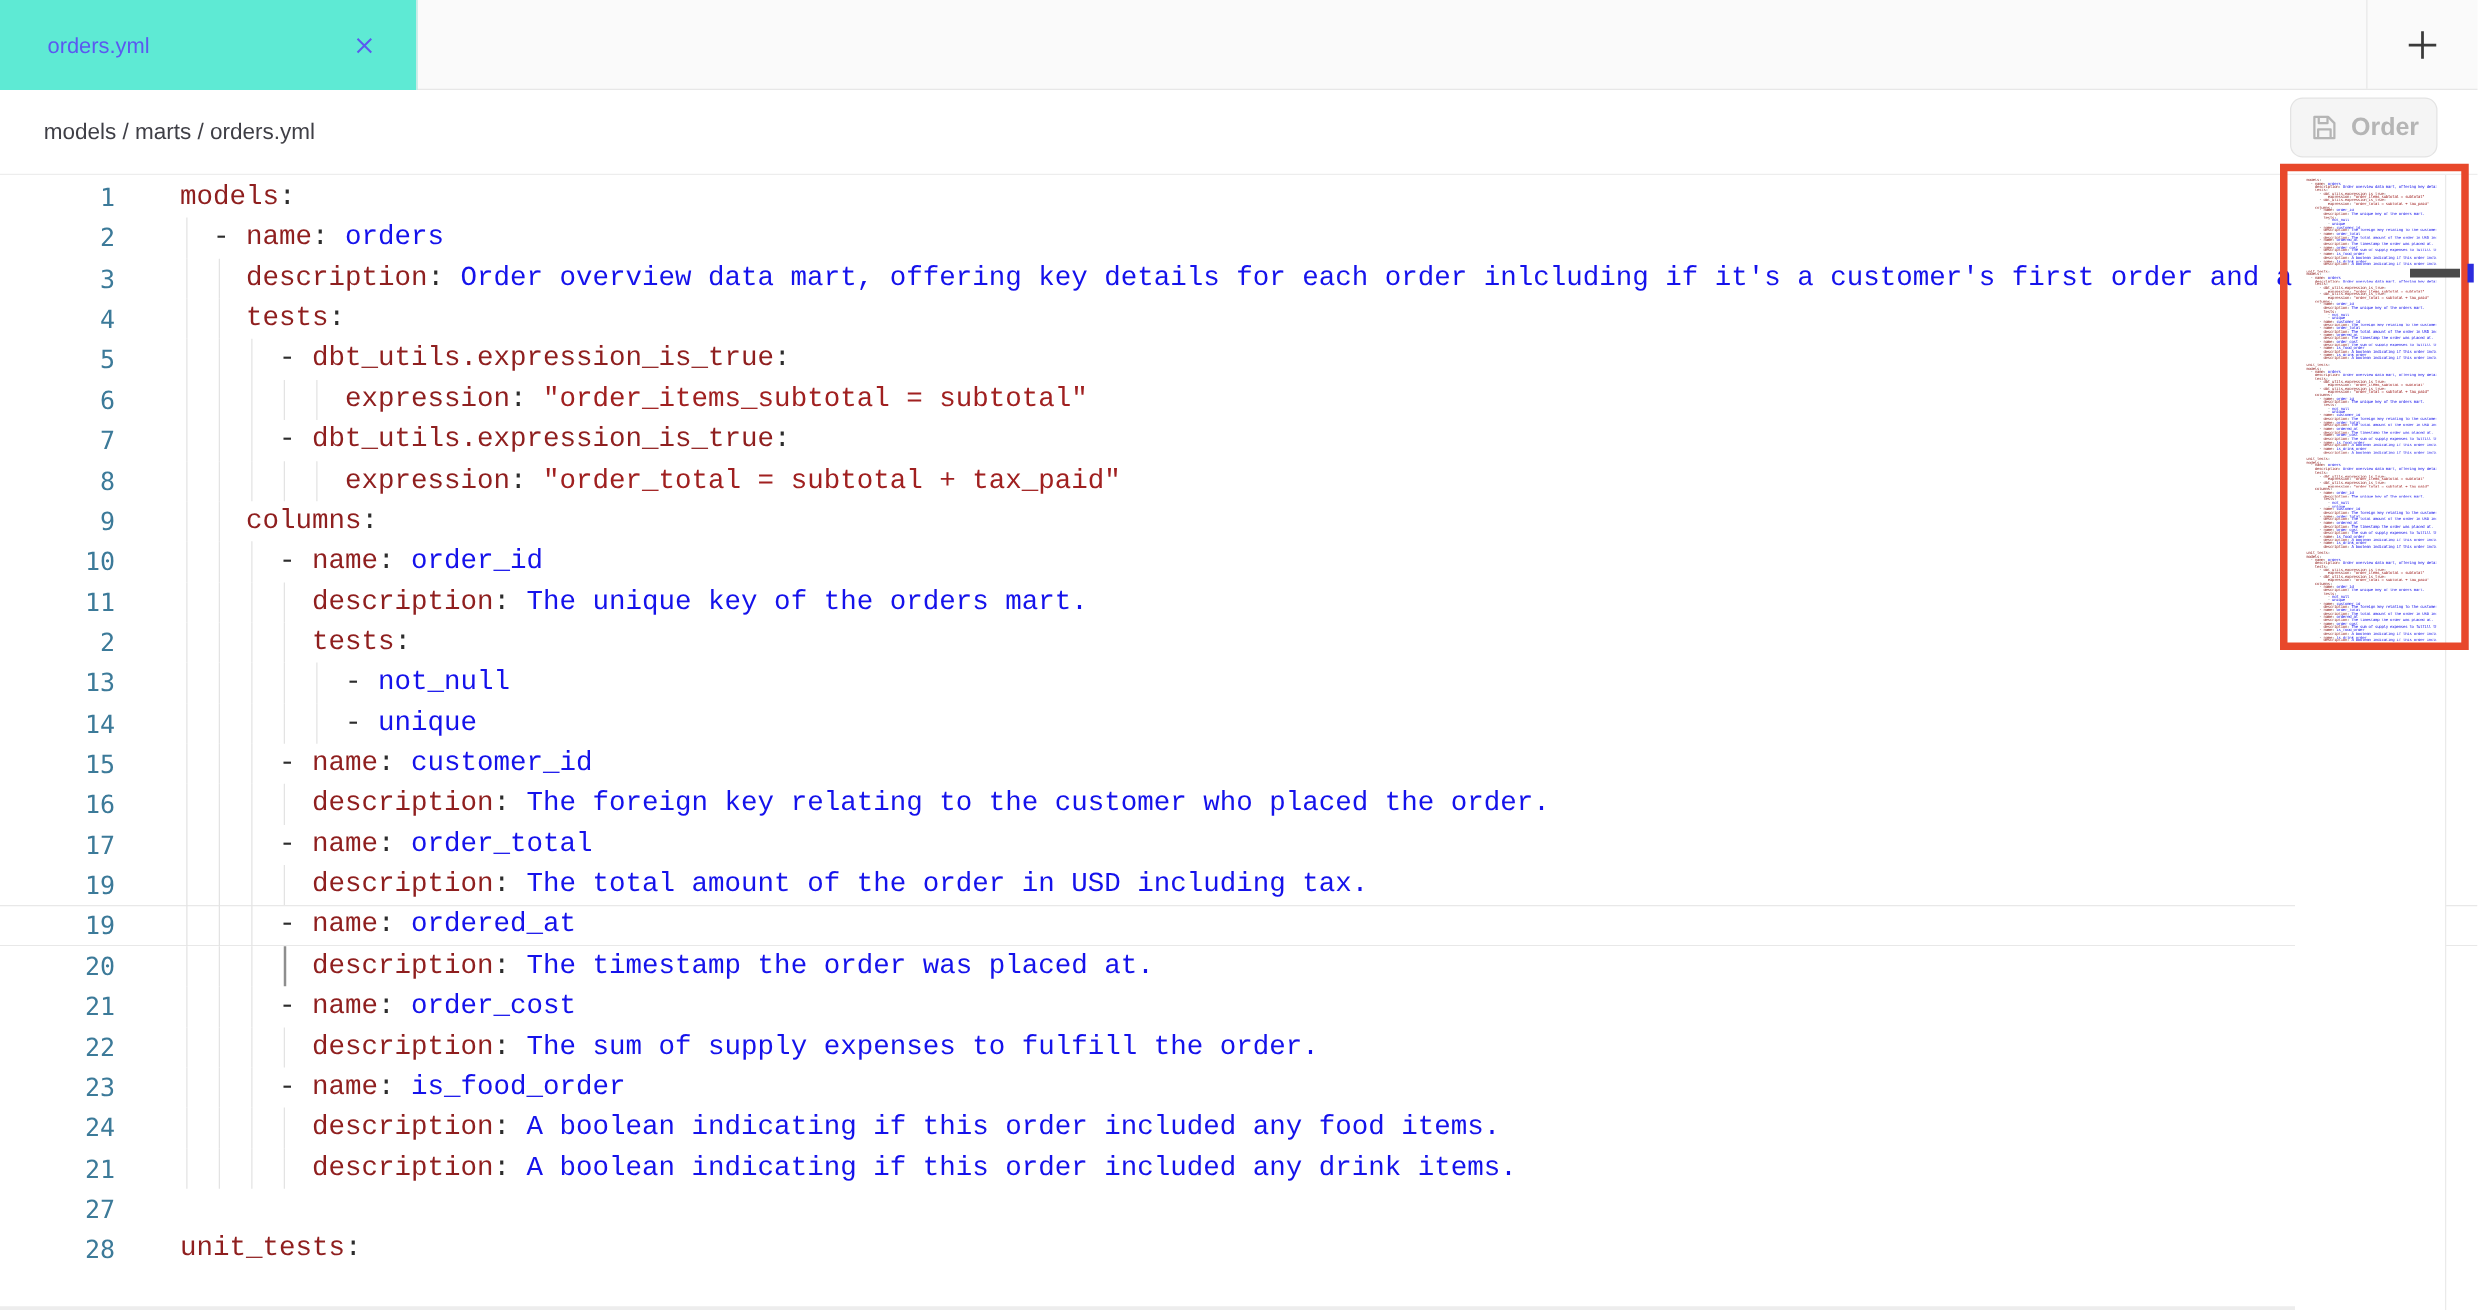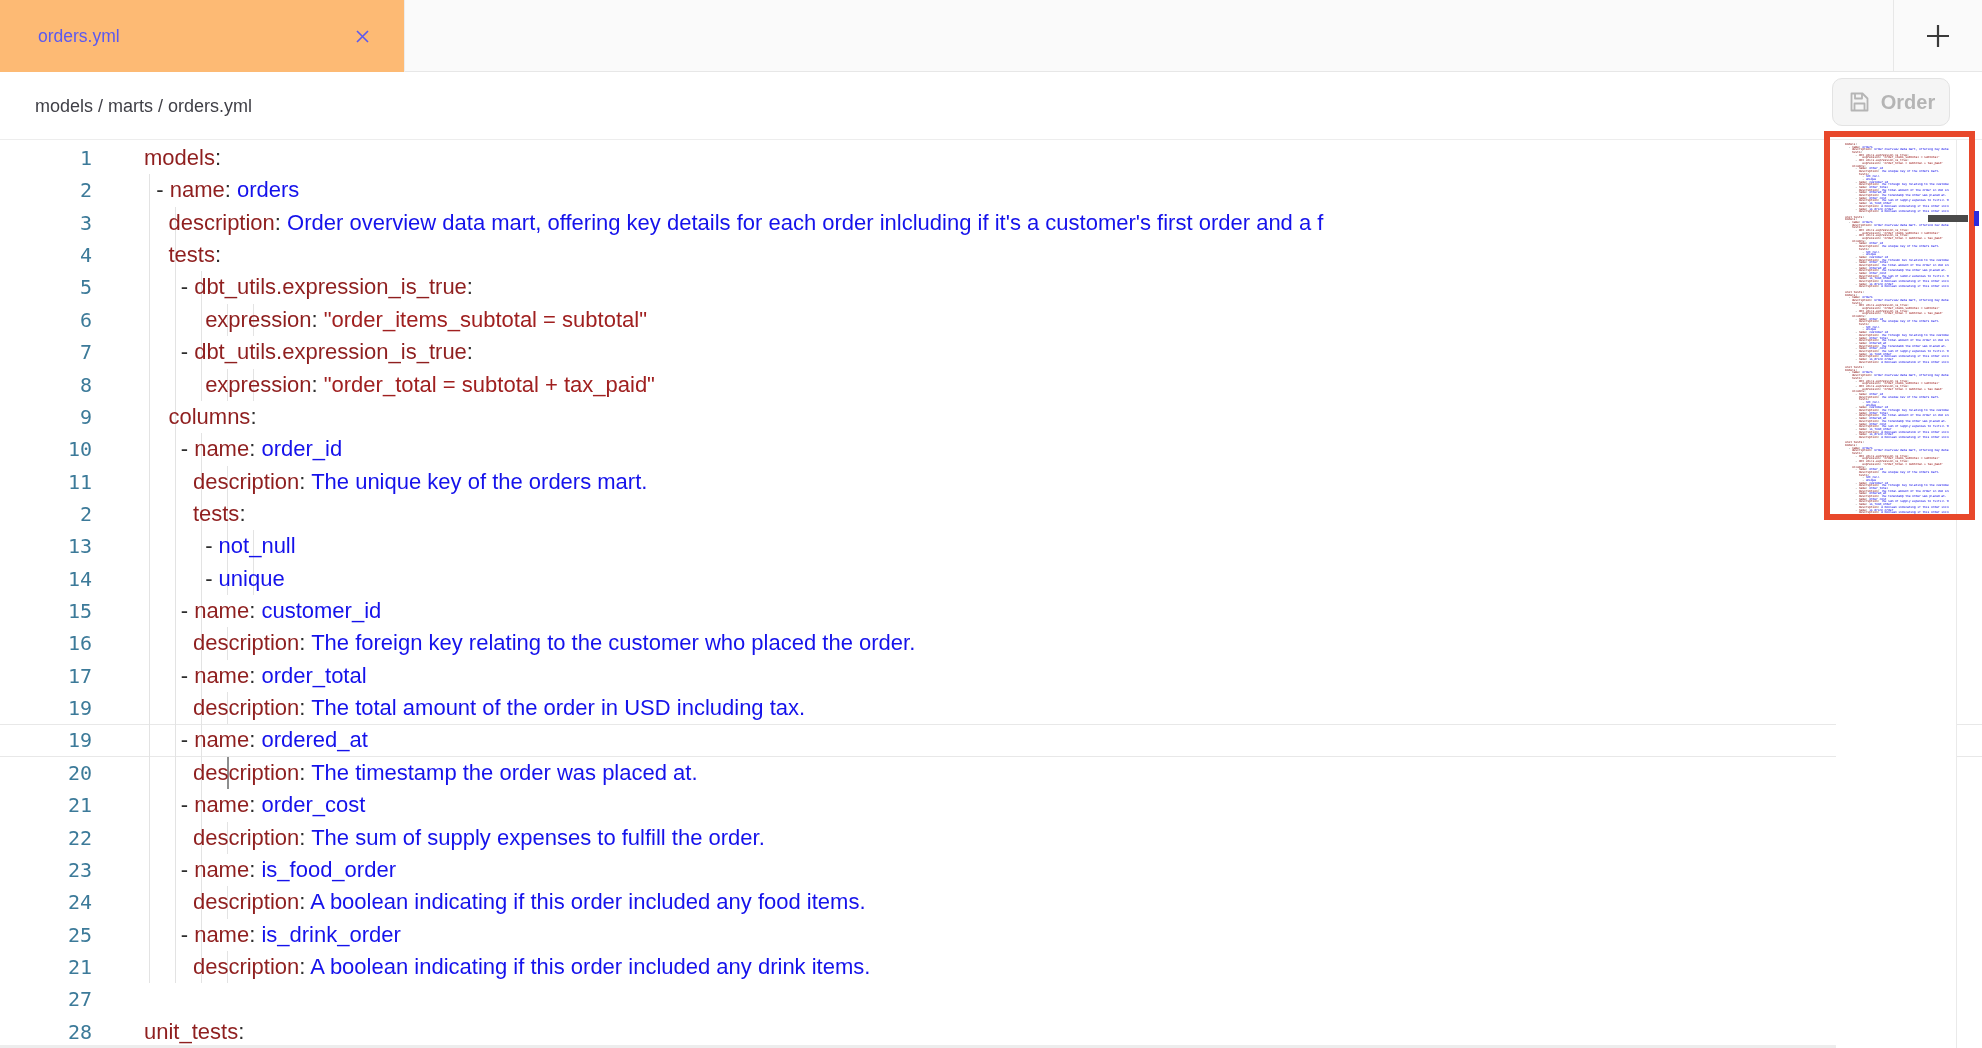--- a/index.html
+++ b/index.html
@@ -2,41 +2,41 @@
 <html style="--accent: #5b59f0; --c-key: #8f1f1f; --c-val: #1512eb; --c-str: #a02020; --c-punc: #2d2d2d; --c-ln: #3c7a99; --c-box: #e8482b; --c-handle: #4a4a4a; --c-tick: #2b2bdd;"><head>
 <meta charset="utf-8">
 <style>
   html,body{margin:0;padding:0;}
   body{
     width:1982px;height:1048px;overflow:hidden;background:#fff;position:relative;
     font-family:"Liberation Sans",sans-serif;
   }
   
   .tabbar{display:flex;height:71px;background:#fafafa;border-bottom:1px solid #e7e7e7;position:relative;z-index:2;}
-  .tab{width:405px;background:#fdba74;border-right:1px solid #ececec;margin-bottom:-1px;
+  .tab{width:334px;background:#5eead4;border-right:1px solid #ececec;margin-bottom:-1px;
        display:flex;align-items:center;justify-content:space-between;padding:0 32px 0 38px;box-sizing:border-box;cursor:pointer;}
   .tab-label{color:var(--accent,#5b59f0);font-size:17.5px;}
   .tab-close{cursor:pointer;display:block;}
   .tab-fill{flex:1;}
   .newtab{width:88px;border-left:1px solid #e7e7e7;display:flex;align-items:center;justify-content:center;cursor:pointer;}
   
   .header{height:67px;border-bottom:1px solid #ededed;background:#fff;position:relative;z-index:2;}
   .breadcrumb{position:absolute;left:35px;top:50%;transform:translateY(-50%);font-size:18px;color:#3f3f46;}
   .save-btn{position:absolute;right:32px;top:6px;width:118px;height:48px;border-radius:10px;
     background:#f5f5f5;border:1px solid #e3e3e3;color:#b5b5b5;font-size:20px;font-weight:600;
     display:flex;align-items:center;justify-content:center;gap:10px;font-family:"Liberation Sans",sans-serif;}
   
   .editor{position:absolute;top:140px;left:0;right:0;bottom:0;background:#fff;overflow:hidden;}
   #code-rows{position:absolute;top:2px;left:0;right:0;z-index:1;}
   .row{position:relative;height:32.36px;}
   .row.current{box-shadow:inset 0 1px 0 #e8e8e8, inset 0 -1px 0 #e8e8e8;}
   .ln{position:absolute;left:0;width:92px;text-align:right;
       font-family:"DejaVu Sans Mono",monospace;font-size:20px;line-height:32.36px;color:var(--c-ln,#3c7a99);}
   .code{position:absolute;left:144px;white-space:pre;
-      font-family:Liberation Sans, sans-serif;font-size:22px;line-height:32.36px;color:#2d2d2d;}
+      font-family:Liberation Mono, monospace;font-size:22px;line-height:32.36px;color:#2d2d2d;}
   .guide{position:absolute;top:0;bottom:0;width:1px;background:#e3e3e3;}
   .guide.active{width:2px;background:#8e8e8e;}
   .tk-key{color:var(--c-key,#8f1f1f);}
   .tk-val{color:var(--c-val,#1512eb);}
   .tk-str{color:var(--c-str,#a02020);}
   .tk-punc{color:var(--c-punc,#2d2d2d);}
   
   .minimap-strip{position:absolute;top:0;bottom:0;left:1836px;width:120px;background:#fff;z-index:5;overflow:hidden;}
   #minimap-content{padding:3px 0 0 9px;}
   .mm-line{height:2.7px;width:104px;overflow:hidden;white-space:pre;
@@ -250,27 +250,20 @@
       </div>
       <div class="row">
         <span class="ln">24</span>
         <div class="guide" style="left: 149px;"></div>
         <div class="guide" style="left: 175px;"></div>
         <div class="guide" style="left: 201px;"></div>
         <div class="guide" style="left: 227px;"></div>
         <span class="code">        <span class="tk-key">description</span><span class="tk-punc">: </span><span class="tk-val">A boolean indicating if this order included any food items.</span></span>
       </div>
       <div class="row">
-        <span class="ln">25</span>
-        <div class="guide" style="left: 149px;"></div>
-        <div class="guide" style="left: 175px;"></div>
-        <div class="guide" style="left: 201px;"></div>
-        <span class="code">      <span class="tk-punc">- </span><span class="tk-key">name</span><span class="tk-punc">: </span><span class="tk-val">is_drink_order</span></span>
-      </div>
-      <div class="row">
         <span class="ln">21</span>
         <div class="guide" style="left: 149px;"></div>
         <div class="guide" style="left: 175px;"></div>
         <div class="guide" style="left: 201px;"></div>
         <div class="guide" style="left: 227px;"></div>
         <span class="code">        <span class="tk-key">description</span><span class="tk-punc">: </span><span class="tk-val">A boolean indicating if this order included any drink items.</span></span>
       </div>
       <div class="row">
         <span class="ln">27</span>
         <span class="code"></span>

